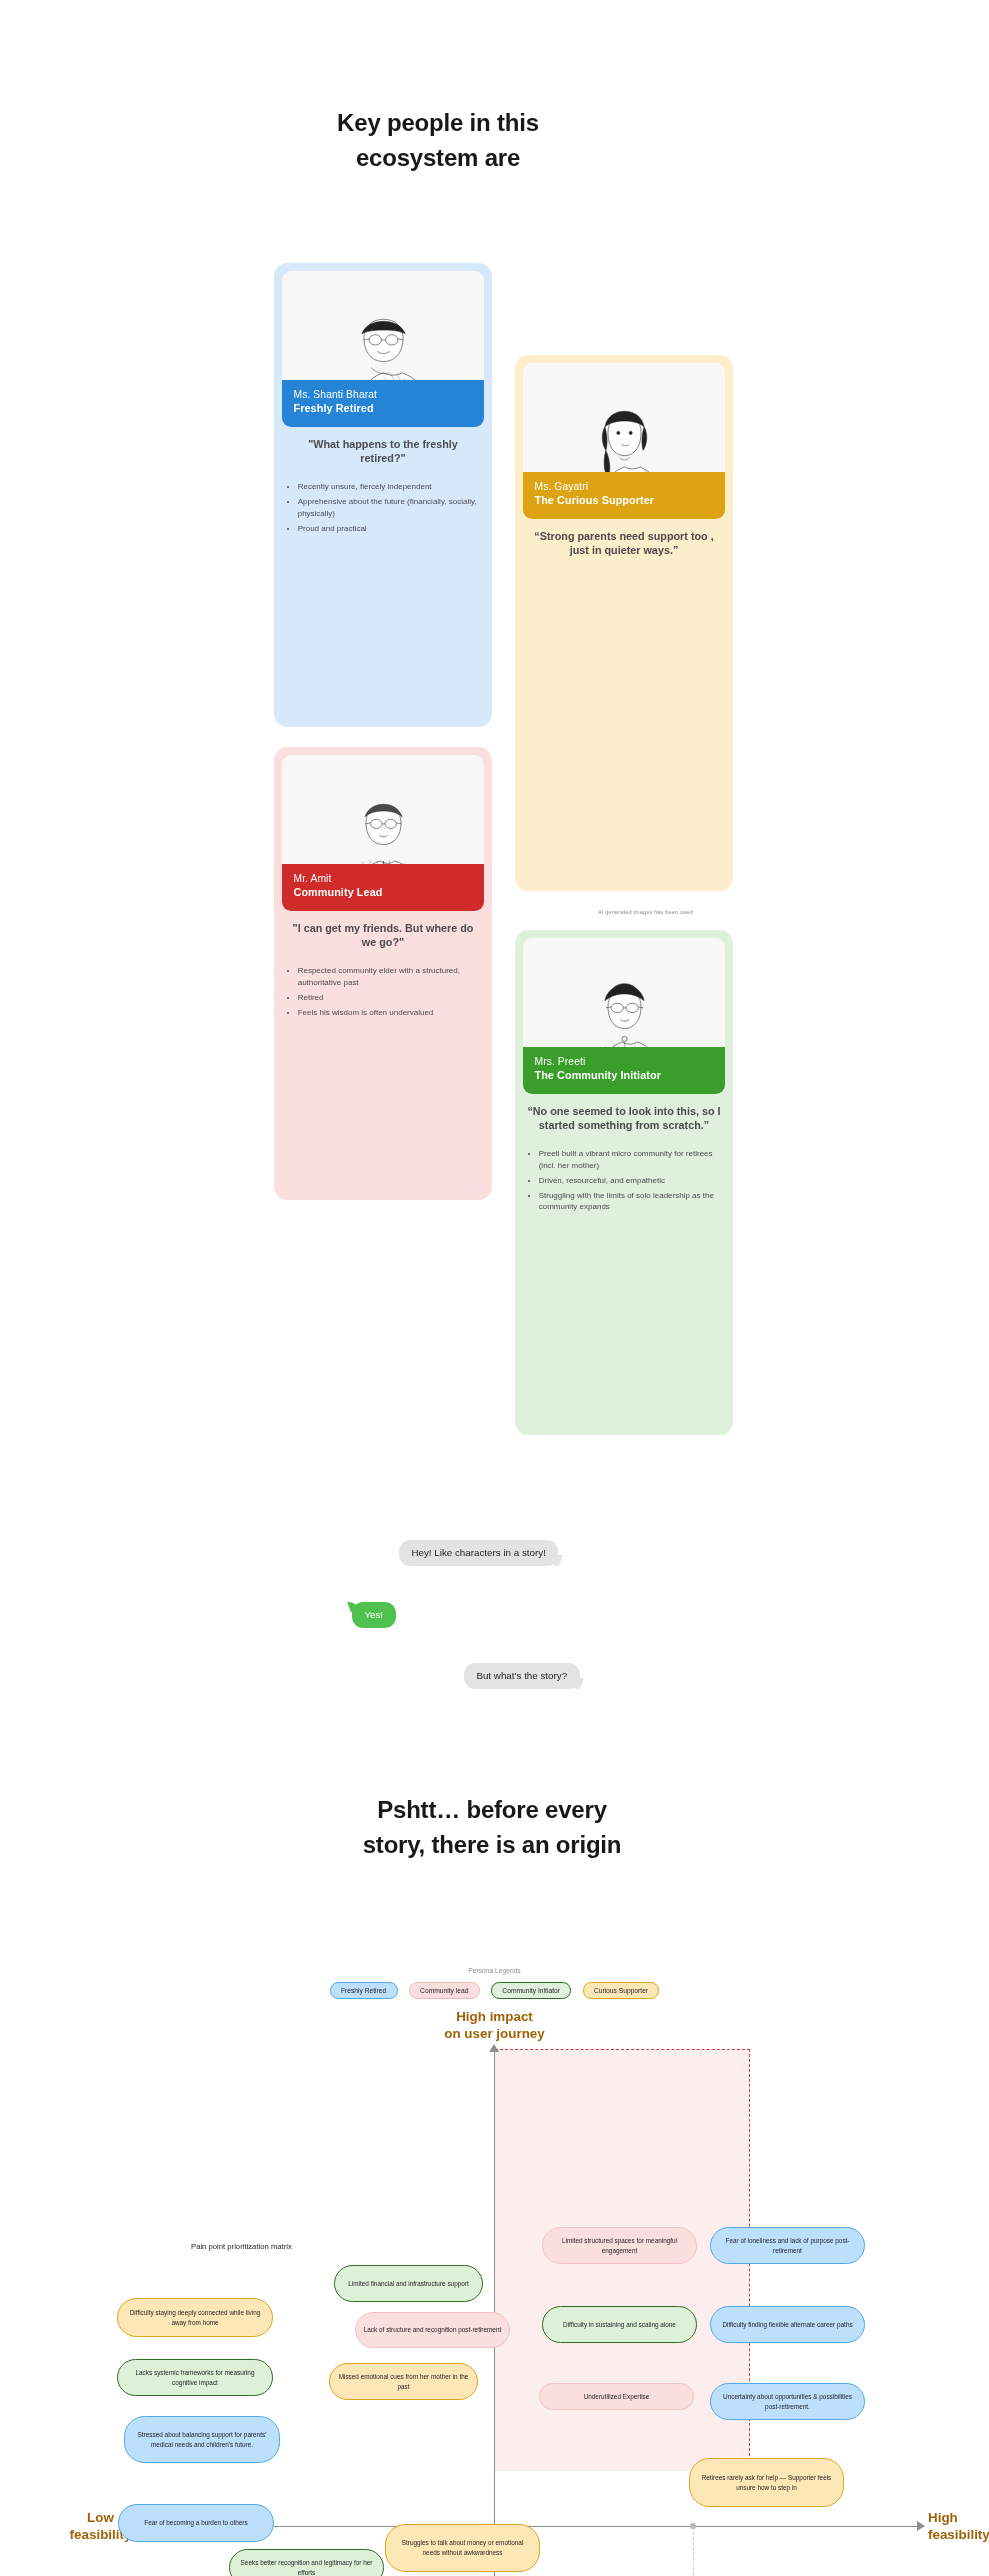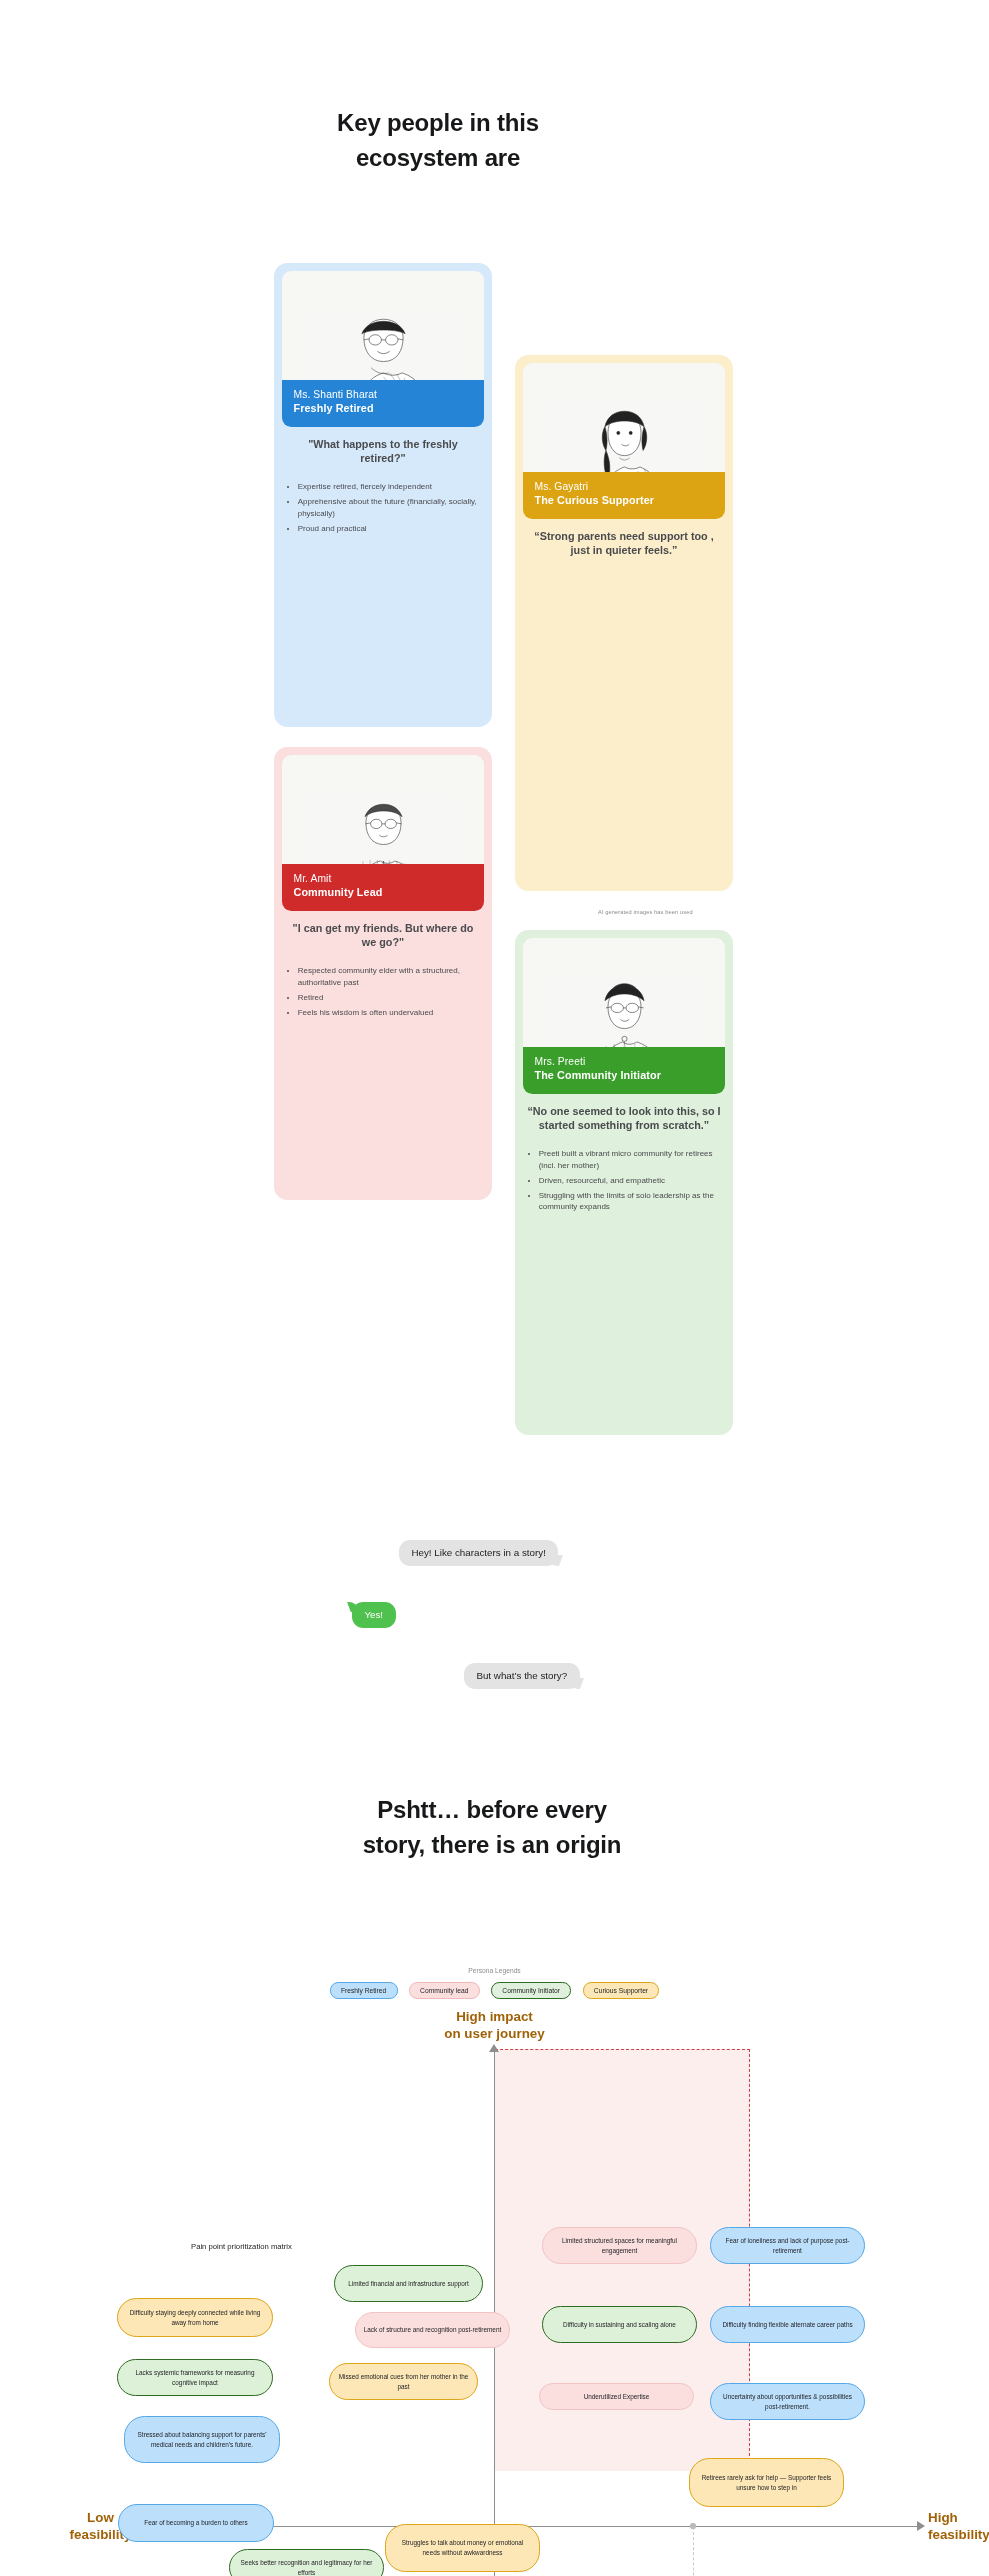--- a/index.html
+++ b/index.html
@@ -156,21 +156,21 @@
           <path d="M126 110c10 10 24 14 34 10" stroke-width="0.9"></path>
         </g>
       </svg>
     </div>
     <div class="persona-band">
       <div class="pname">Ms. Shanti Bharat</div>
       <div class="prole">Freshly Retired</div>
     </div>
     <div class="persona-quote">"What happens to the freshly retired?"</div>
     <ul class="persona-bullets">
-      <li>Expertise retired, fiercely independent</li>
+      <li>Recently unsure, fiercely independent</li>
       <li>Apprehensive about the future (financially, socially, physically)</li>
       <li>Proud and practical</li>
     </ul>
   </div>
 
   <div class="persona-card c-amber" style="left:515px;top:355px;width:218px;height:536px;">
     <div class="persona-photo">
       <svg viewBox="0 0 300 190" width="155" height="98" aria-hidden="true">
         <rect width="300" height="190" fill="#f7f7f5"></rect>
         <g stroke="#2a2a2a" fill="none" stroke-width="1.1">
@@ -189,21 +189,21 @@
             <path d="M96 140l30 50M108 136l26 54"></path>
           </g>
           <path d="M140 106c6 6 14 6 20 0" stroke-width="0.8"></path>
         </g>
       </svg>
     </div>
     <div class="persona-band">
       <div class="pname">Ms. Gayatri</div>
       <div class="prole">The Curious Supporter</div>
     </div>
-    <div class="persona-quote">“Strong parents need support too , just in quieter feels.”</div>
+    <div class="persona-quote">“Strong parents need support too , just in quieter ways.”</div>
   </div>
 
   <div class="ai-note" style="left:598px;top:909px;">AI generated images has been used</div>
 
   <div class="persona-card c-pink" style="left:274px;top:747px;width:218px;height:453px;">
     <div class="persona-photo">
       <svg viewBox="0 0 300 190" width="155" height="98" aria-hidden="true">
         <rect width="300" height="190" fill="#f7f7f5"></rect>
         <g stroke="#2a2a2a" fill="none" stroke-width="1.1">
           <path d="M116 54c0-22 14-34 34-34s34 12 34 34c0 24-12 42-34 42s-34-18-34-42z" fill="#fff"></path>

